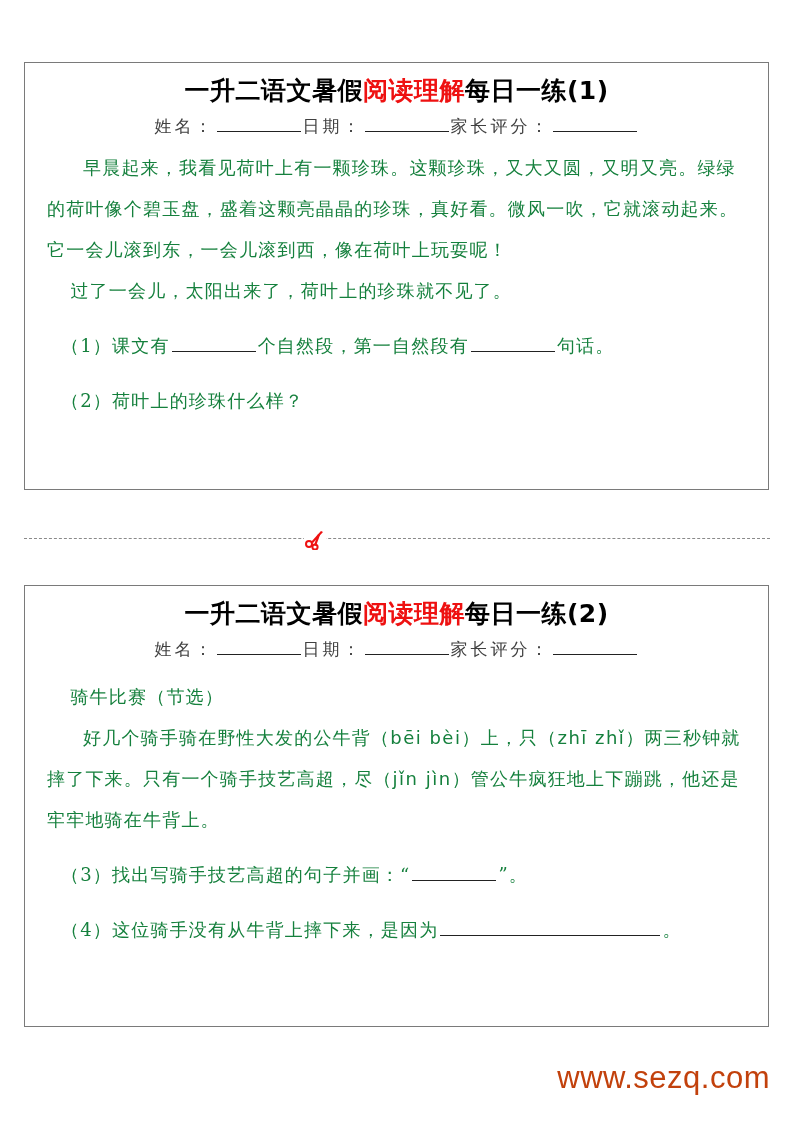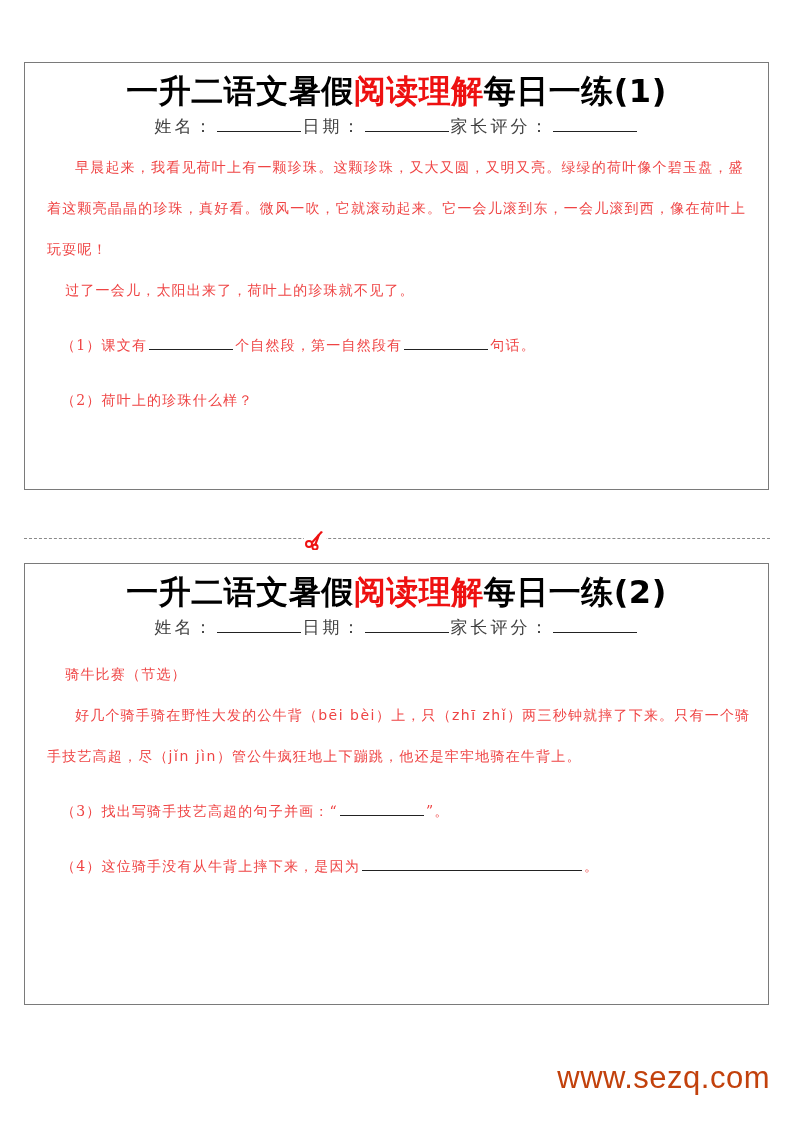--- a/index.html
+++ b/index.html
@@ -17,30 +17,30 @@
     }
     .worksheet {
       position: absolute;
       left: 24px;
       width: 745px;
       border: 1.5px solid #7a7a7a;
       box-sizing: border-box;
       background: #fff;
     }
     #ws1 { top: 62px; height: 428px; }
-    #ws2 { top: 563px; height: 442px; }
+    #ws2 { top: 585px; height: 442px; }
 
     .title {
       position: absolute;
       left: 0; right: 0;
       top: 10px;
       text-align: center;
       font-family: "DejaVu Sans", "Liberation Sans", sans-serif;
       font-weight: bold;
-      font-size: 32px;
+      font-size: 25px;
       letter-spacing: 0.5px;
       line-height: 36px;
       color: #000;
     }
     .title .hl { color: #ee1111; }
 
     .meta {
       position: absolute;
       left: 0; right: 0;
       top: 52px;
@@ -57,23 +57,23 @@
       height: 16px;
       vertical-align: baseline;
       margin: 0 2px;
     }
     .blank.long { width: 220px; }
 
     .body-text {
       position: absolute;
       left: 22px;
       right: 14px;
-      font-size: 14px;
+      font-size: 18px;
       letter-spacing: 1.2px;
-      color: #ef4444;
+      color: #15803d;
     }
     .para {
       margin: 0;
       line-height: 41px;
       text-indent: 2em;
     }
     .para.small-indent { text-indent: 1.3em; }
     .q {
       margin: 14px;
       line-height: 41px;

